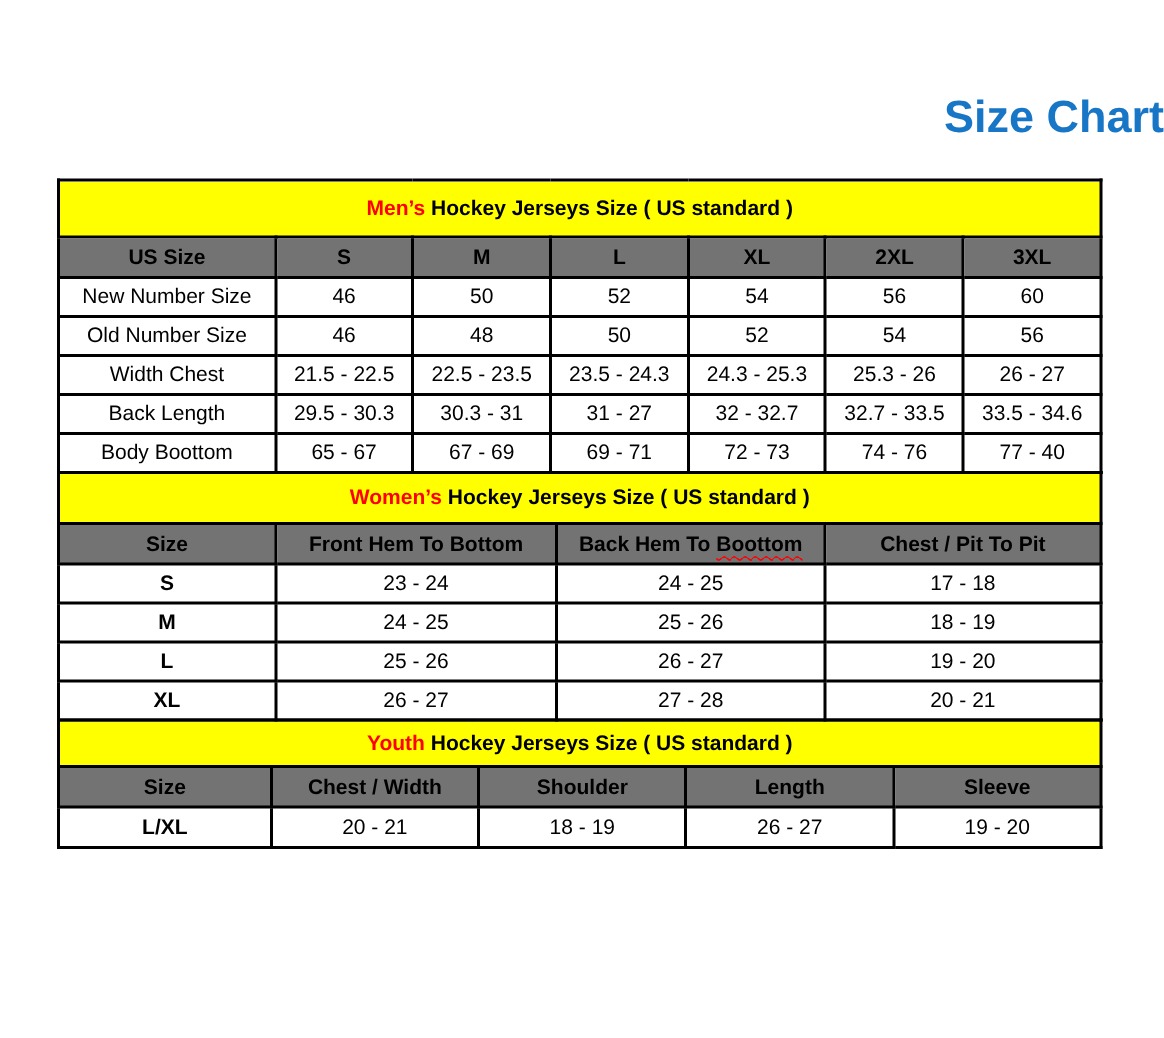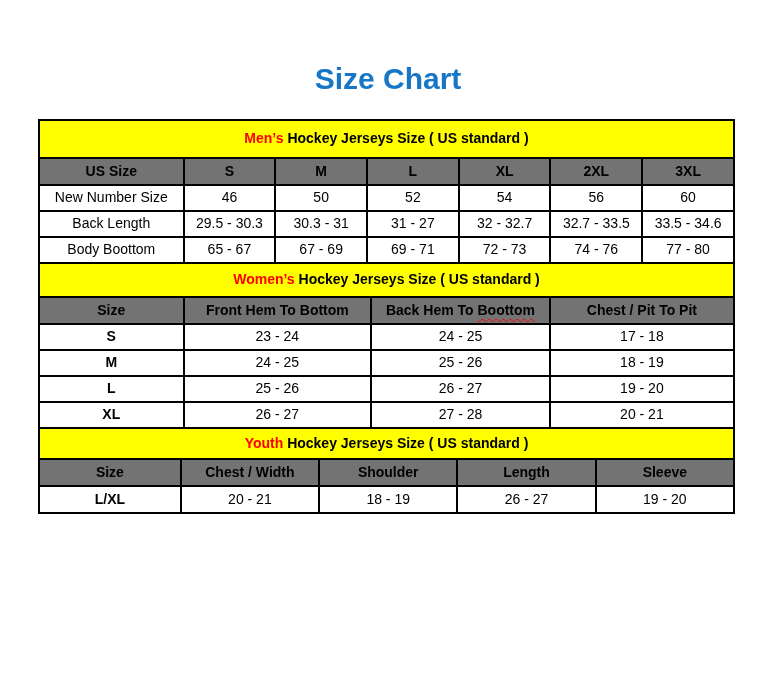--- a/index.html
+++ b/index.html
@@ -7,21 +7,21 @@
     padding: 0;
     background: #ffffff;
     width: 776px;
     height: 692px;
     font-family: "Liberation Sans", sans-serif;
     color: #000000;
     overflow: hidden;
   }
   .page-title {
     margin: 62px 0 0 0;
-    text-align: center;
+    text-align: right;
     font-size: 30px;
     font-weight: bold;
     letter-spacing: 0px;
     color: #1876C6;
   }
   .tables-wrap {
     position: absolute;
     left: 38px;
     top: 119px;
     width: 697px;
@@ -102,36 +102,54 @@
         <tr>
           <td class="lbl">New Number Size</td>
           <td>46</td>
           <td>50</td>
           <td>52</td>
           <td>54</td>
           <td>56</td>
           <td>60</td>
         </tr>
         <tr>
+          <td class="lbl">Old Number Size</td>
+          <td>46</td>
+          <td>48</td>
+          <td>50</td>
+          <td>52</td>
+          <td>54</td>
+          <td>56</td>
+        </tr>
+        <tr>
+          <td class="lbl">Width Chest</td>
+          <td>21.5 - 22.5</td>
+          <td>22.5 - 23.5</td>
+          <td>23.5 - 24.3</td>
+          <td>24.3 - 25.3</td>
+          <td>25.3 - 26</td>
+          <td>26 - 27</td>
+        </tr>
+        <tr>
           <td class="lbl">Back Length</td>
           <td>29.5 - 30.3</td>
           <td>30.3 - 31</td>
           <td>31 - 27</td>
           <td>32 - 32.7</td>
           <td>32.7 - 33.5</td>
           <td>33.5 - 34.6</td>
         </tr>
         <tr>
           <td class="lbl">Body Boottom</td>
           <td>65 - 67</td>
           <td>67 - 69</td>
           <td>69 - 71</td>
           <td>72 - 73</td>
           <td>74 - 76</td>
-          <td>77 - 80</td>
+          <td>77 - 40</td>
         </tr>
       </tbody>
   </table>
 
   <table class="size-table t-womens">
       <colgroup>
         <col style="width: 20.8%;">
         <col style="width: 27%;">
         <col style="width: 25.7%;">
         <col style="width: 26.5%;">

